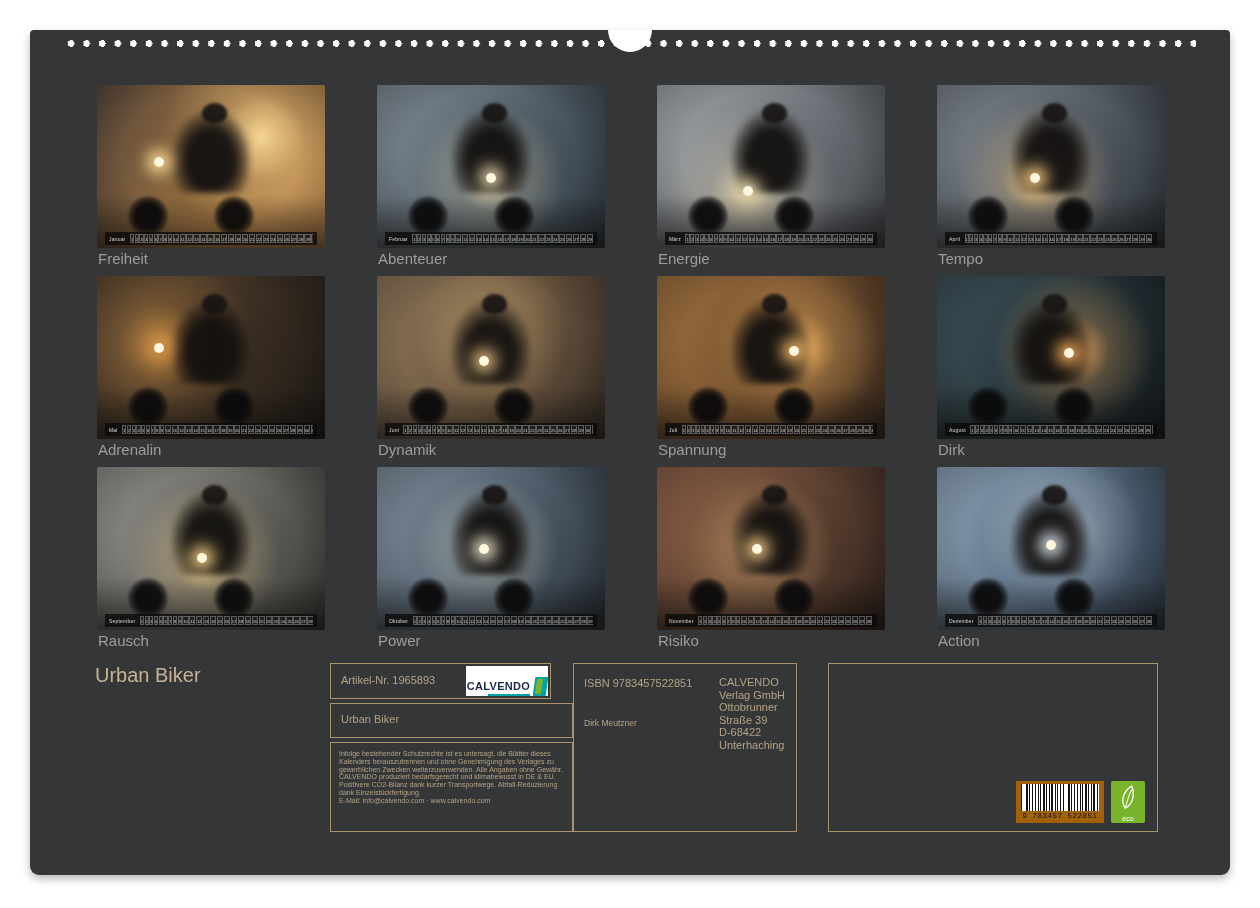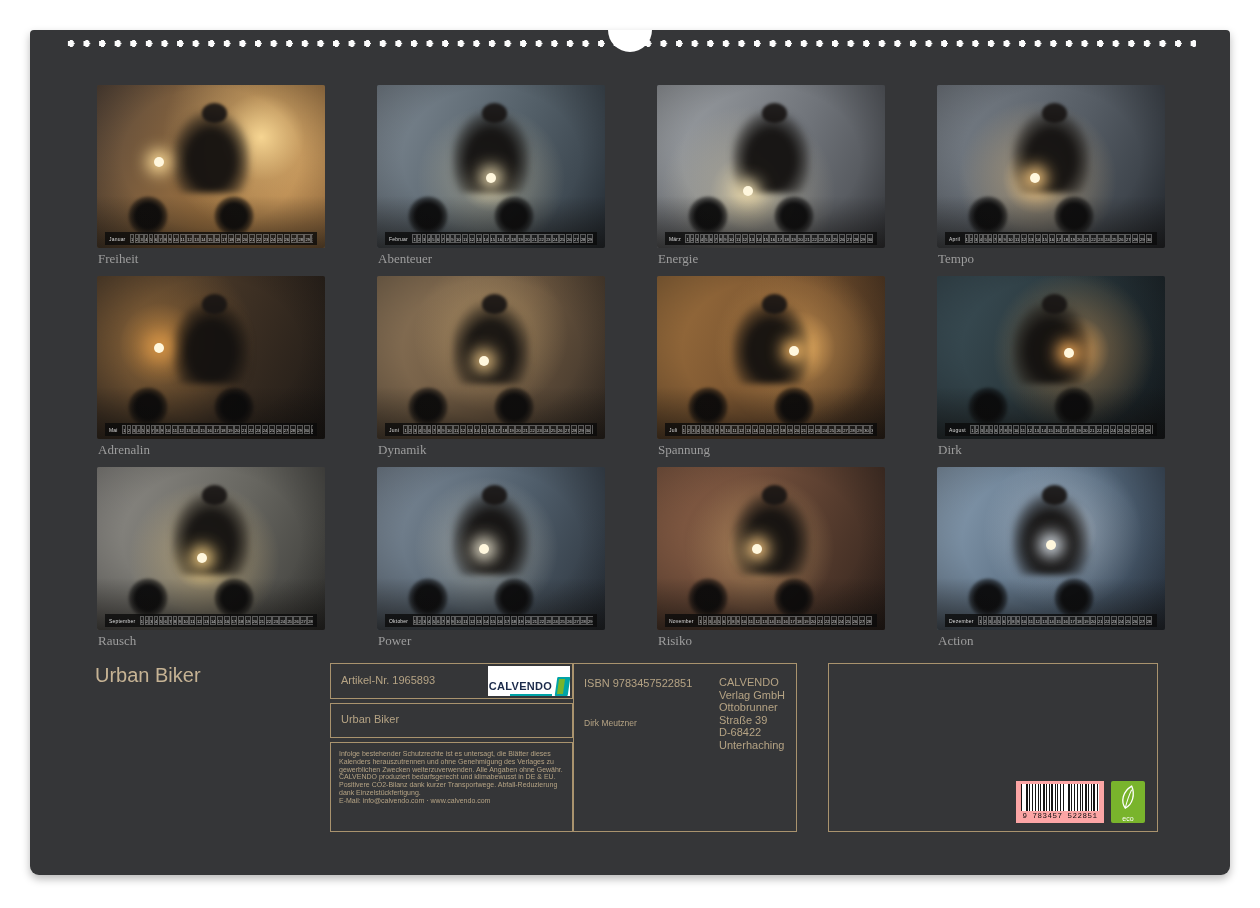--- a/index.html
+++ b/index.html
@@ -59,49 +59,49 @@
     background:rgba(10,10,10,.78);display:flex;align-items:center;
     padding:0 4px;gap:4px;box-sizing:border-box;
   }
   .strip-month{font-size:5px;color:#dcdcdc;white-space:nowrap;letter-spacing:.2px;}
   .days{flex:1;display:flex;height:9px;overflow:hidden;}
   .days i{
     flex:1;font-style:normal;font-size:4px;line-height:9px;text-align:center;
     color:rgba(255,255,255,.78);border:0.5px solid rgba(255,255,255,.28);
     margin-left:0.5px;background:rgba(255,255,255,.05);
   }
-  .caption{margin:4px 0 10px 1px;font-size:13px;line-height:14px;color:var(--caption,#9d9d9d);font-family:Liberation Serif, serif;}
+  .caption{margin:4px 0 10px 1px;font-size:15px;line-height:14px;color:var(--caption,#9d9d9d);}
   
   .page-title{position:absolute;left:65px;top:634px;font-size:20px;color:var(--title,#c6b394);}
   .box{
     position:absolute;border:1.5px solid var(--accent,#a9936e);
     color:var(--imprint_text,#b5a384);box-sizing:border-box;
   }
-  .box-artikel{left:300px;top:633px;width:243px;height:36px;}
+  .box-artikel{left:300px;top:633px;width:221px;height:36px;}
   .artikel-label{position:absolute;left:10px;top:10px;font-size:11px;}
   .logo{
     position:absolute;top:2px;right:2px;bottom:2px;width:82px;background:#ffffff;
     display:flex;align-items:flex-end;justify-content:center;gap:4px;
   }
   .logo-text{text-align:right;}
   .logo-name{font-size:11px;font-weight:bold;color:var(--logo_navy,#1b2a4a);letter-spacing:.3px;}
   .logo-tagline{height:2.5px;background:var(--logo_teal,#00a3a6);width:42px;margin:1.5px 0 0 auto;}
   .logo-mark{width:13px;height:19px;background:var(--logo_teal,#00a3a6);transform:skewX(-8deg);position:relative;border-radius:1px;}
   .logo-mark::after{content:'';position:absolute;left:2px;top:2px;right:5px;bottom:2px;background:var(--eco_green,#79b42c);}
   .box-subtitle{left:300px;top:673px;width:243px;height:35px;}
   .subtitle-label{position:absolute;left:10px;top:9px;font-size:11px;}
   .box-legal{left:300px;top:712px;width:243px;height:90px;padding:7px 8px;font-size:7px;line-height:7.8px;}
   .box-legal p{margin:0;}
   .box-mid{left:543px;top:633px;width:224px;height:169px;}
   .isbn-label{position:absolute;left:10px;top:13px;font-size:11px;}
   .publisher{position:absolute;left:145px;top:12px;font-size:11px;line-height:12.5px;}
   .author{position:absolute;left:10px;top:54px;font-size:8.5px;}
   .box-right{left:798px;top:633px;width:330px;height:169px;}
   .barcode-group{position:absolute;right:12px;bottom:8px;display:flex;gap:7px;align-items:stretch;}
-  .barcode{width:88px;height:42px;background:#fca5a5;box-sizing:border-box;padding:3px 5px 1px;}
+  .barcode{width:88px;height:42px;background:#a16207;box-sizing:border-box;padding:3px 5px 1px;}
   .bars{height:27px;background:repeating-linear-gradient(90deg,#141414 0 1px,#ffffff 1px 2.6px,#141414 2.6px 3.4px,#ffffff 3.4px 5.2px,#141414 5.2px 6.8px,#ffffff 6.8px 8.4px);}
   .barcode-digits{font-family:"Liberation Mono",monospace;font-size:7.5px;letter-spacing:.5px;color:#111;text-align:center;margin-top:1px;white-space:nowrap;}
   .eco{
     width:34px;height:42px;background:var(--eco_green,#79b42c);border-radius:2px;
     position:relative;display:flex;align-items:flex-start;justify-content:center;
   }
   .eco svg{margin-top:2px;}
   .eco-text{position:absolute;bottom:1px;left:0;right:0;text-align:center;font-size:7px;color:#ffffff;}
 </style>
 </head>

